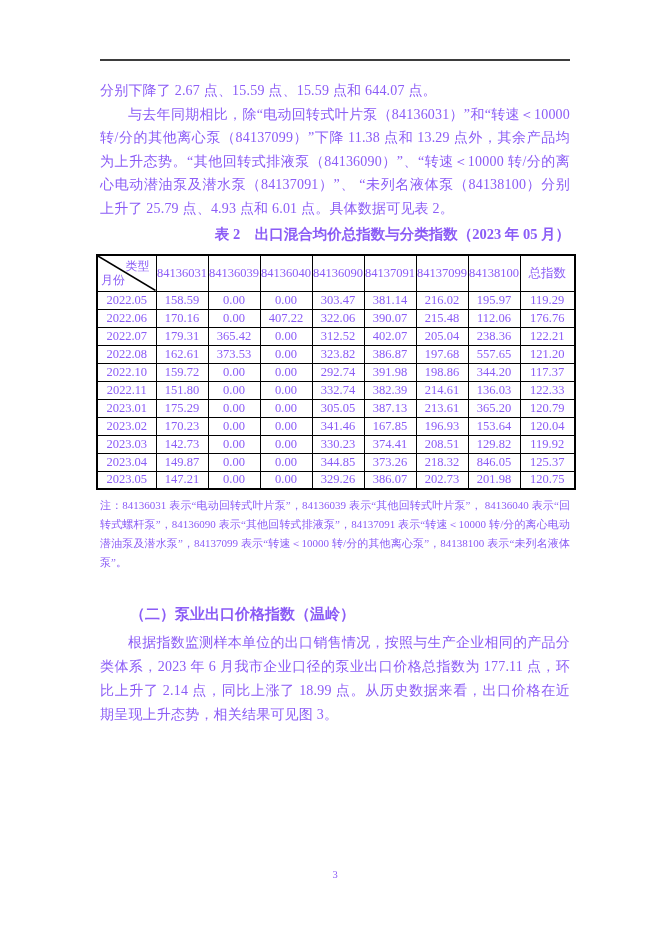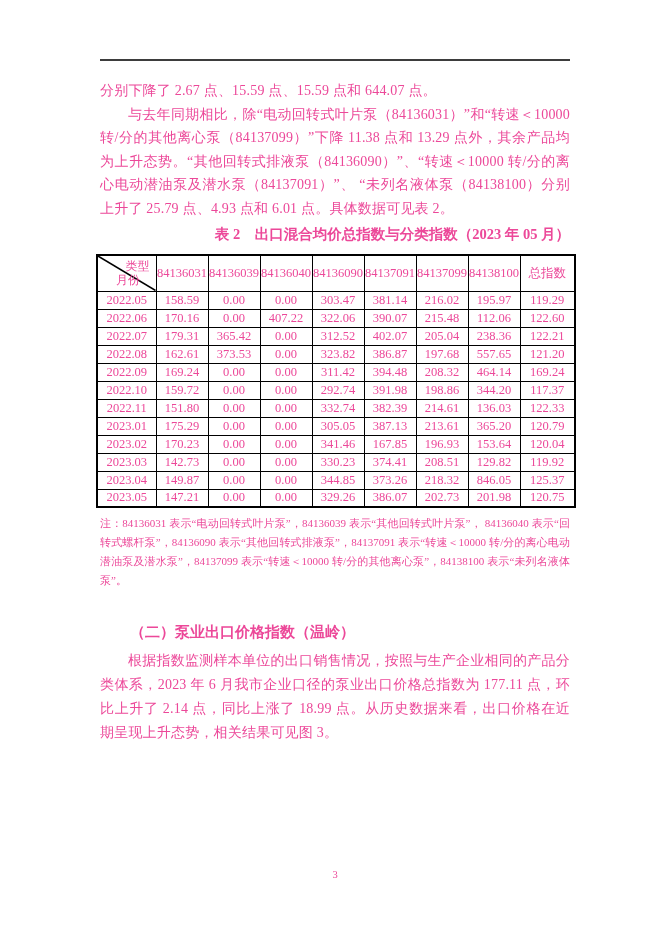--- a/index.html
+++ b/index.html
@@ -4,21 +4,21 @@
 <style>
   * { box-sizing: border-box; margin: 0; padding: 0; }
   html, body { background: #e8e8e8; }
   .page {
     position: relative;
     width: 670px;
     height: 947px;
     margin: 0 auto;
     background: #ffffff;
     font-family: "Liberation Serif", "DejaVu Serif", serif;
-    color: #ec4899;
+    color: #8b5cf6;
     overflow: hidden;
   }
   .top-rule {
     position: absolute;
     left: 100px;
     top: 59px;
     width: 470px;
     height: 2px;
     background: #3d3d3d;
   }
@@ -61,21 +61,21 @@
     overflow: hidden;
     white-space: nowrap;
   }
   table.index-table thead th { height: 36px; font-size: 12.5px; }
   .corner-cell { position: relative; }
   .corner-cell svg { position: absolute; left: 0; top: 0; width: 100%; height: 100%; }
   .corner-top {
     position: absolute; top: 2px; right: 6px; font-size: 12px;
   }
   .corner-bottom {
-    position: absolute; bottom: 2px; left: 18px; font-size: 12px;
+    position: absolute; bottom: 2px; left: 3px; font-size: 12px;
   }
   .table-note {
     margin-top: 6px;
     font-size: 11px;
     line-height: 19px;
     text-align: justify;
   }
   .section-heading {
     margin-top: 32px;
     font-size: 15px;
@@ -161,21 +161,21 @@
 
           <tr>
             <td>2022.06</td>
             <td>170.16</td>
             <td>0.00</td>
             <td>407.22</td>
             <td>322.06</td>
             <td>390.07</td>
             <td>215.48</td>
             <td>112.06</td>
-            <td>122.60</td>
+            <td>176.76</td>
           </tr>
 
           <tr>
             <td>2022.07</td>
             <td>179.31</td>
             <td>365.42</td>
             <td>0.00</td>
             <td>312.52</td>
             <td>402.07</td>
             <td>205.04</td>
@@ -188,31 +188,20 @@
             <td>162.61</td>
             <td>373.53</td>
             <td>0.00</td>
             <td>323.82</td>
             <td>386.87</td>
             <td>197.68</td>
             <td>557.65</td>
             <td>121.20</td>
           </tr>
 
-          <tr>
-            <td>2022.09</td>
-            <td>169.24</td>
-            <td>0.00</td>
-            <td>0.00</td>
-            <td>311.42</td>
-            <td>394.48</td>
-            <td>208.32</td>
-            <td>464.14</td>
-            <td>169.24</td>
-          </tr>
 
           <tr>
             <td>2022.10</td>
             <td>159.72</td>
             <td>0.00</td>
             <td>0.00</td>
             <td>292.74</td>
             <td>391.98</td>
             <td>198.86</td>
             <td>344.20</td>

